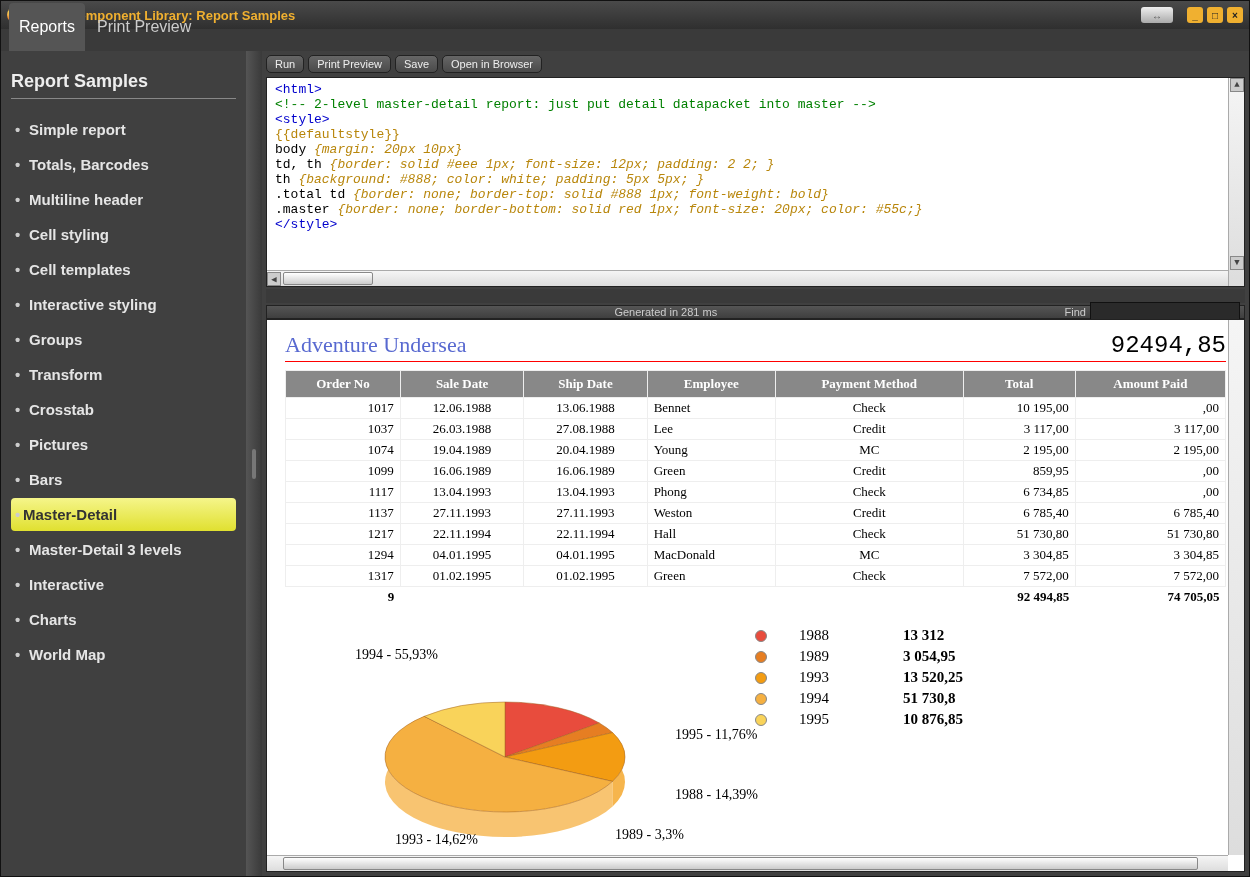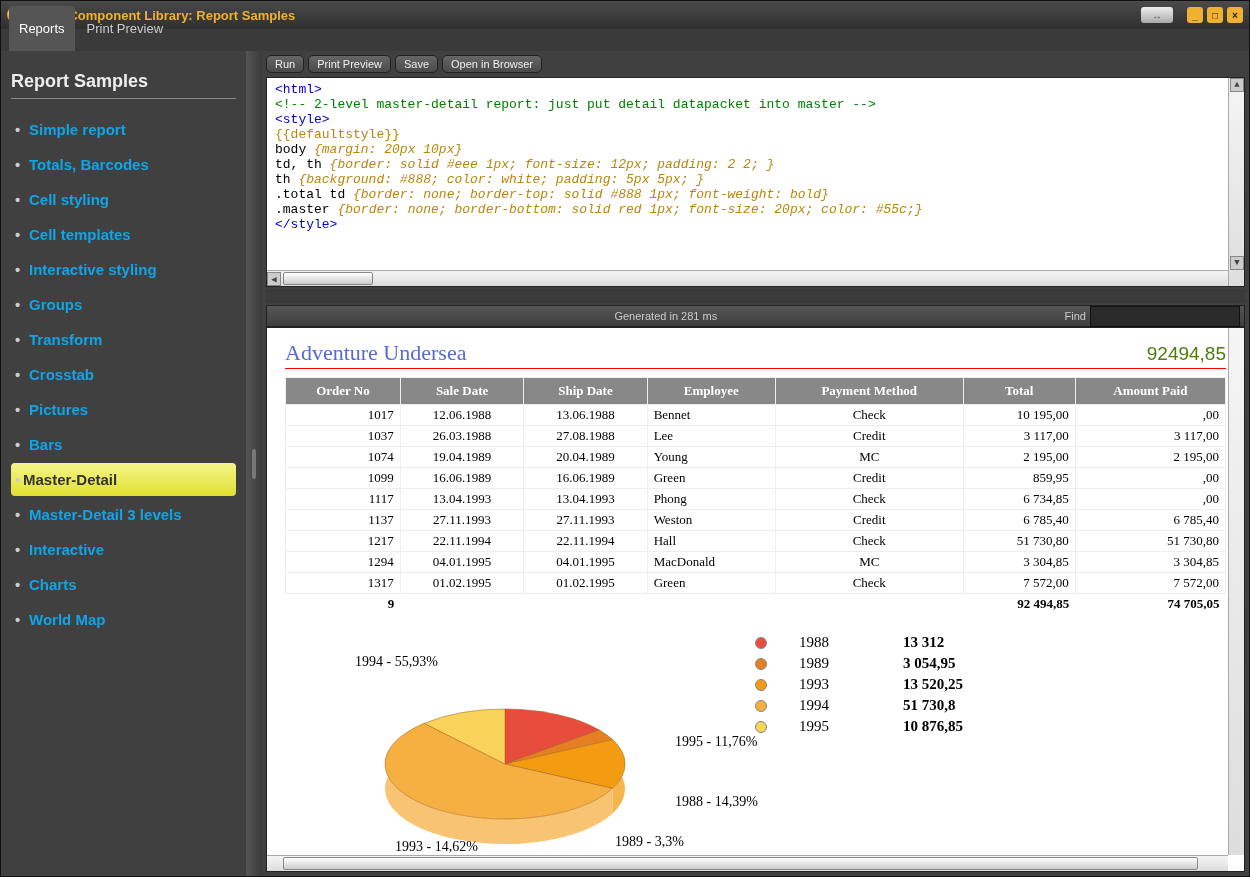--- a/index.html
+++ b/index.html
@@ -4,47 +4,47 @@
 <style>
   * { box-sizing: border-box; margin: 0; padding: 0; }
   body { font-family: Tahoma, Arial, sans-serif; font-size: 12px; background: #3a3a3a; width: 1250px; height: 877px; overflow: hidden; }
   .window { width: 1250px; height: 877px; background: #2a2a2a; border: 1px solid #111; display: flex; flex-direction: column; }
   .titlebar { height: 28px; background: linear-gradient(#4a4a4a,#2f2f2f); display: flex; align-items: center; padding: 0 6px; color: #f0b030; font-weight: bold; font-size: 13px; }
   .titlebar .logo { width: 16px; height: 16px; border-radius: 50%; background: radial-gradient(circle at 30% 30%, #ff6, #c00); margin-right: 6px; }
   .titlebar .spacer { flex: 1; }
   .titlebar .tbtn { width: 16px; height: 16px; margin-left: 4px; border-radius: 3px; display:flex; align-items:center; justify-content:center; font-size:10px; color:#222; background:#f0b030; cursor:pointer; }
   .titlebar .wide { width: 32px; background: linear-gradient(#eee,#aaa); color:#555; margin-right:10px; }
   .tabbar { height: 22px; background: #3a3a3a; display: flex; align-items: flex-end; padding-left: 8px; gap: 2px;}
-  .tabbar .tab { padding: 15px 10px; color: #ccc; border-radius: 4px 4px 0 0; font-size: 13px; cursor:pointer; }
+  .tabbar .tab { padding: 15px 10px; color: #ccc; border-radius: 4px 4px 0 0; font-size: 16px; cursor:pointer; }
   .tabbar .tab.active { background: #555; color: #fff; }
   .body { flex:1; display:flex; background:#404040; overflow:hidden; }
   .sidebar { width: 245px; background:#404040; padding: 20px 10px; color:#eee; overflow-y:auto; }
   .sidebar h2 { font-size: 18px; font-weight:bold; border-bottom:1px solid #888; padding-bottom:6px; margin-bottom:14px; }
-  .sidebar .item { padding:8px 4px 8px 18px; font-size:15px; font-weight:bold; color:#0ea5e9; position:relative; cursor:pointer; border-radius:4px; margin:2px 0;}
+  .sidebar .item { padding:8px 4px 8px 18px; font-size:15px; font-weight:bold; color:#e5e5e5; position:relative; cursor:pointer; border-radius:4px; margin:2px 0;}
   .sidebar .item::before { content:"•"; position:absolute; left:4px; color:#ccc; }
   .sidebar .item.active { background: linear-gradient(#f5f58a, #e0e030); color:#333;padding-left:12px; }
   .splitter-v { width: 16px; background: linear-gradient(90deg,#555,#3a3a3a); position:relative; }
   .splitter-v::after{content:"";position:absolute;left:6px;top:50%;width:4px;height:30px;background:#777;border-radius:2px;transform:translateY(-50%);}
   .main { flex:1; display:flex; flex-direction:column; background:#404040; }
   .toolbar { height: 26px; display:flex; align-items:center; padding: 0 4px; gap:4px; }
   .toolbar button { background:linear-gradient(#666,#4a4a4a); color:#eee; border:1px solid #222; border-radius:5px; padding:2px 8px; font-size:11px; cursor:pointer;}
   .codepane { flex:0 0 210px; background:#fff; border:1px solid #222; margin:0 4px 0 4px; overflow:auto; font-family: "Courier New", monospace; font-size:13px; padding:4px 8px; position:relative;}
   .codepane .hscroll { position:absolute; bottom:0; left:0; right:16px; height:16px; background:linear-gradient(#f5f5f5,#ddd); border-top:1px solid #aaa;}
   .codepane .vscroll { position:absolute; top:0; bottom:0; right:0; width:16px; background:linear-gradient(#f5f5f5,#ddd); border-left:1px solid #aaa;}
   .codepane .arrow{position:absolute;width:14px;height:14px;background:#ccc;border:1px solid #888;display:flex;align-items:center;justify-content:center;font-size:9px;color:#444;}
   .splitter-h { height: 14px; background:#3a3a3a; margin:2px 4px; }
-  .statusbar { height:22px; background:linear-gradient(#555,#3f3f3f); margin:0 4px; display:flex; align-items:center; color:#ccc; font-size:11px; border:1px solid #222;}
+  .statusbar { height:14px; background:linear-gradient(#555,#3f3f3f); margin:0 4px; display:flex; align-items:center; color:#ccc; font-size:11px; border:1px solid #222;}
   .statusbar .gen { flex:1; text-align:center; }
   .statusbar .findlbl { margin-right:4px; }
   .statusbar input { width:150px; background:#2a2a2a; border:1px solid #111; color:#eee; padding:2px 4px; margin-right:4px;}
   .preview { flex:1; background:#fff; border:1px solid #222; margin:0 4px 4px 4px; overflow:auto; position:relative;}
   .preview-inner { padding:12px 18px 40px 18px; font-family:"Times New Roman", serif;}
   .master { display:flex; justify-content:space-between; align-items:baseline; border-bottom:1px solid red; padding-bottom:2px; margin-bottom:8px;}
   .master .name { color:#5869d0; font-size:22px; font-family: Georgia, serif;}
-  .master .amt { color:#4d7c0f; font-size:19px; font-family: Liberation Sans, sans-serif;}
+  .master .amt { color:#000000; font-size:24px; font-family: Liberation Mono, monospace;}
   table.report { width:100%; border-collapse:collapse; font-size:13px; }
   table.report th { background:#888; color:#fff; padding:5px 6px; font-weight:bold; border:1px solid #eee;}
   table.report td { border:1px solid #eee; padding:2px 6px; }
   table.report .num { text-align:right; }
   table.report .ctr { text-align:center; }
   tr.total td { border:none; border-top:1px solid #888; font-weight:bold; }
   .chartwrap { display:flex; margin-top:20px; align-items:flex-start; }
   .pie { width:430px; height:220px; position:relative; }
   .legend { margin-left:40px; font-size:15px;}
   .legend .row { display:flex; align-items:center; margin-bottom:4px;gap:24px;}
@@ -75,20 +75,21 @@
     <div class="tab active">Reports</div>
     <div class="tab">Print Preview</div>
   </div>
 
   <div class="body">
     <div class="sidebar">
       <h2>Report Samples</h2>
       <div id="sidebar-items">
           <div class="item">Simple report</div>
           <div class="item">Totals, Barcodes</div>
+          <div class="item">Multiline header</div>
           <div class="item">Cell styling</div>
           <div class="item">Cell templates</div>
           <div class="item">Interactive styling</div>
           <div class="item">Groups</div>
           <div class="item">Transform</div>
           <div class="item">Crosstab</div>
           <div class="item">Pictures</div>
           <div class="item">Bars</div>
           <div class="item active">Master-Detail</div>
           <div class="item">Master-Detail 3 levels</div>

